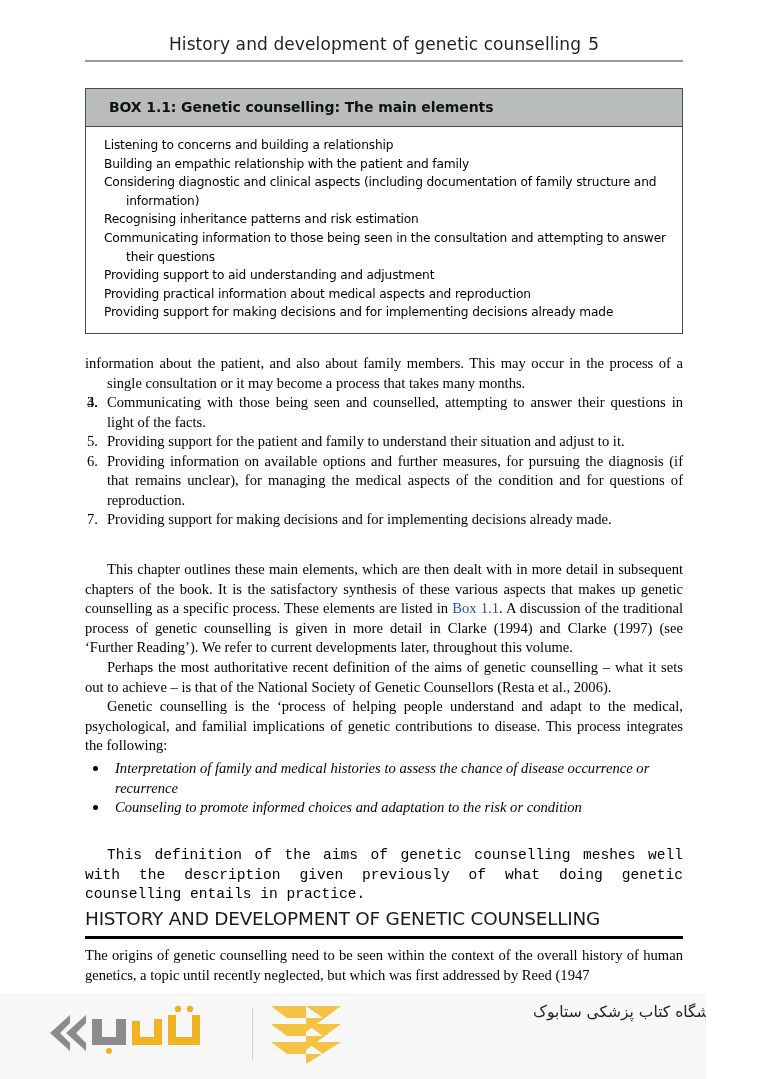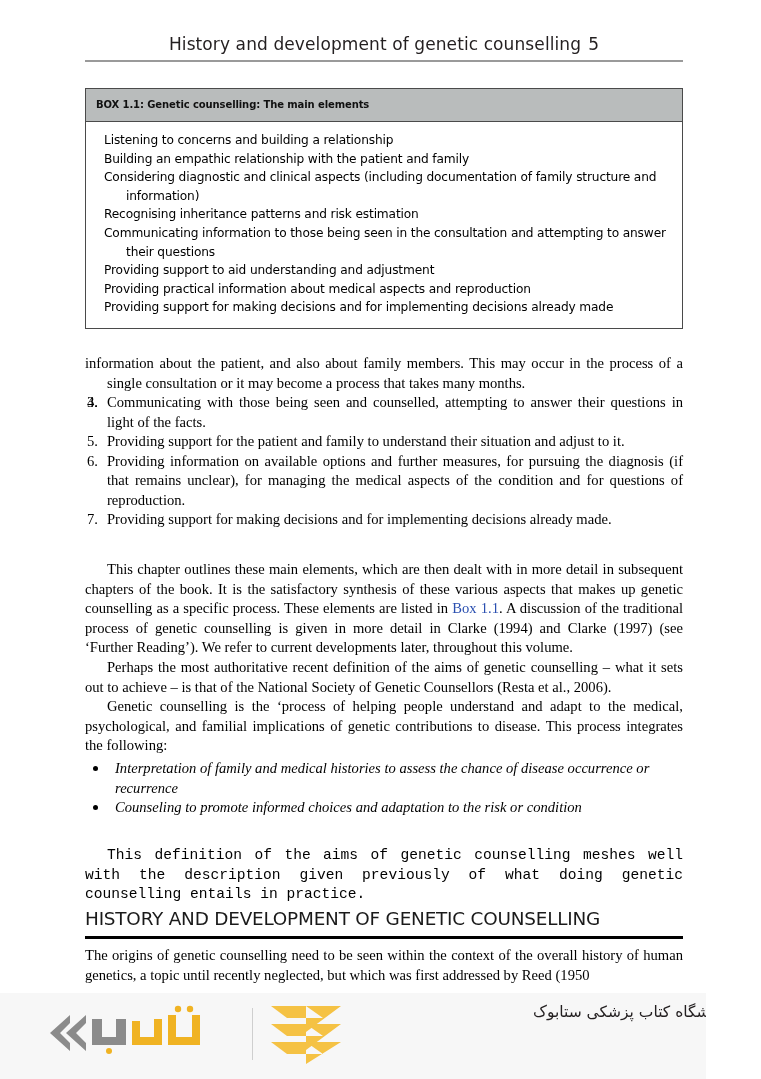--- a/index.html
+++ b/index.html
@@ -47,24 +47,24 @@
     top: 88px;
     width: 598px;
     border: 1.2px solid #4a4a4a;
     box-sizing: border-box;
     background: #ffffff;
   }
   .box-title {
     background: #b9bcbc;
     border-bottom: 1.2px solid #4a4a4a;
     font-family: "DejaVu Sans", sans-serif;
-    font-size: 10px;
+    font-size: 14px;
     font-weight: bold;
     color: #111111;
-    padding: 10px 0 11px 10px;
+    padding: 10px 0 11px 23px;
     letter-spacing: -0.1px;
   }
   .box-body {
     padding: 9px 14px 11px 18px;
   }
   .box-line {
     font-family: "DejaVu Sans", sans-serif;
     font-size: 12.2px;
     line-height: 18.6px;
     color: #000000;
@@ -287,21 +287,21 @@
 <div class="col" style="top:846px;font-family:Liberation Mono, monospace;">
   <p class="body indent">This definition of the aims of genetic counselling meshes well with the description given previously of what doing genetic counselling entails in practice.</p>
 </div>
 
 <div class="col" style="top:908px;">
   <div class="sect-head">HISTORY AND DEVELOPMENT OF GENETIC COUNSELLING</div>
 </div>
 <div class="sect-rule" style="top:936px;"></div>
 
 <div class="col" style="top:946px;">
-  <p class="body">The origins of genetic counselling need to be seen within the context of the overall history of human genetics, a topic until recently neglected, but which was first addressed by Reed (1950</p>
+  <p class="body">The origins of genetic counselling need to be seen within the context of the overall history of human genetics, a topic until recently neglected, but which was first addressed by Reed (1947</p>
 </div>
 
 <div class="footer">
   <div class="footer-inner">
 
     <div class="logo-wrap">
       <svg class="logo-mark" width="200" height="66" viewBox="0 0 200 66">
 
         <path d="M30 14 L10 32 L30 50 L30 42 L20 32 L30 22 Z" fill="#8b8b8b"></path>
         <path d="M46 14 L26 32 L46 50 L46 42 L36 32 L46 22 Z" fill="#8b8b8b"></path>

